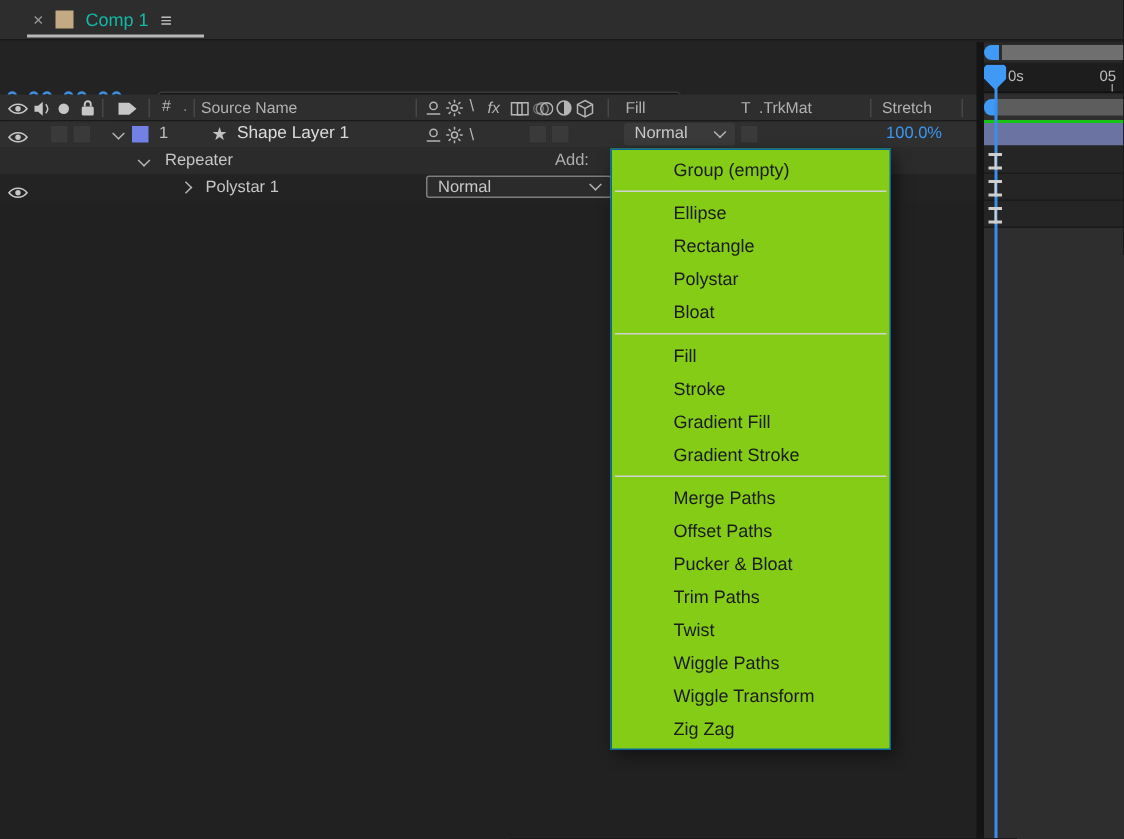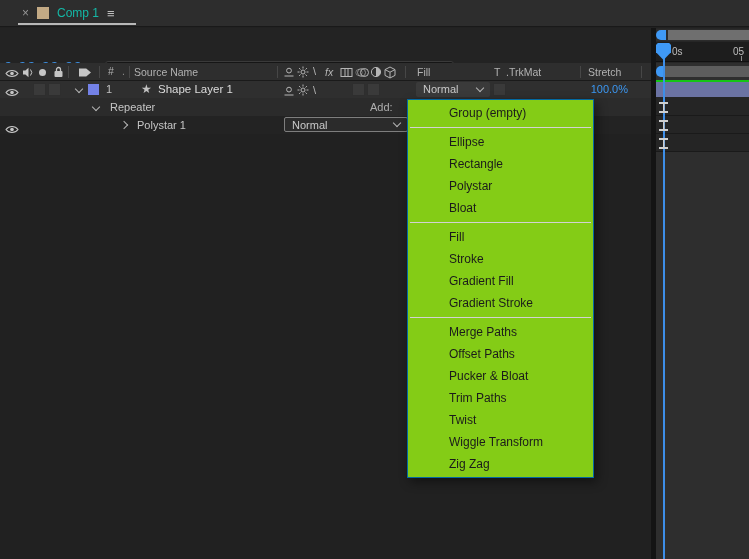--- a/index.html
+++ b/index.html
@@ -304,17 +304,18 @@
     <div class="mi">Fill</div>
     <div class="mi">Stroke</div>
     <div class="mi">Gradient Fill</div>
     <div class="mi">Gradient Stroke</div>
     <div class="msep"></div>
     <div class="mi">Merge Paths</div>
     <div class="mi">Offset Paths</div>
     <div class="mi">Pucker &amp; Bloat</div>
     <div class="mi">Trim Paths</div>
     <div class="mi">Twist</div>
+    <div class="mi">Wiggle Paths</div>
     <div class="mi">Wiggle Transform</div>
     <div class="mi">Zig Zag</div>
   </div>
 
 </div>
 
 </body></html>

